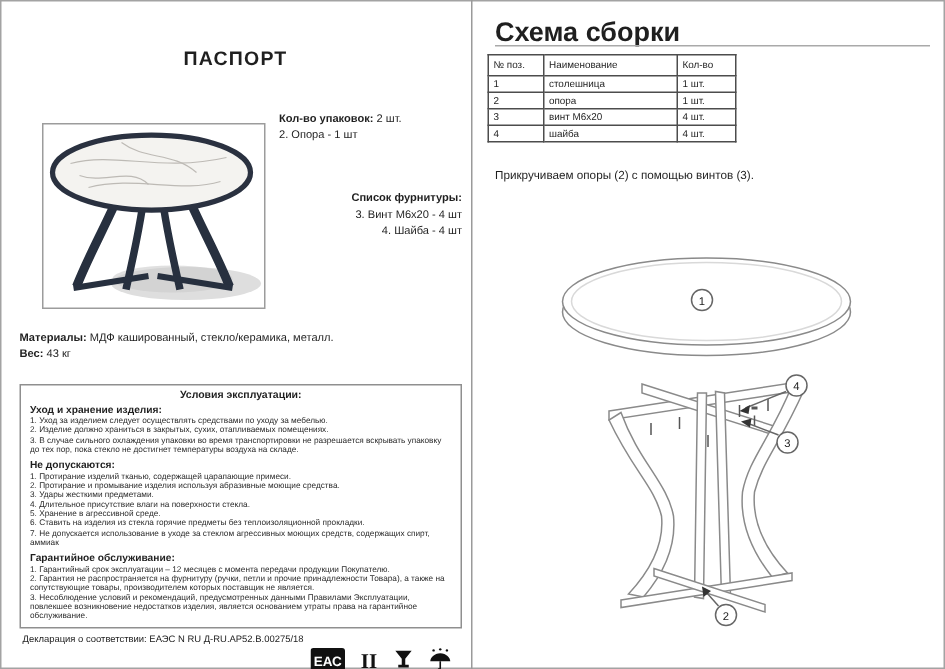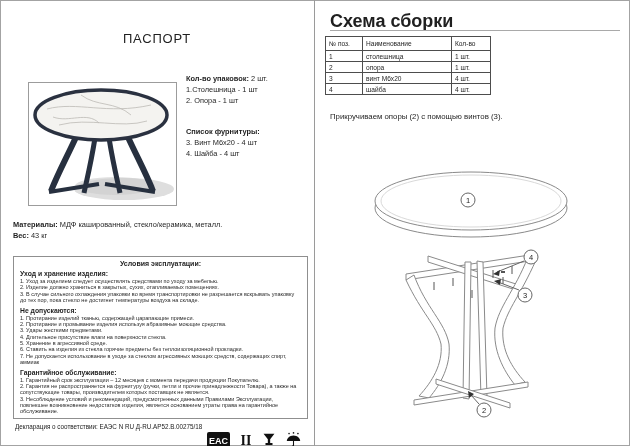--- a/index.html
+++ b/index.html
@@ -5,26 +5,26 @@
   html,body{margin:0;padding:0;}
   body{
     width:630px;height:446px;position:relative;background:#fff;
     font-family:"Liberation Sans", sans-serif;color:#1f1f1f;overflow:hidden;
   }
   .page-frame{position:absolute;inset:0;border:1px solid #a3a3a3;box-sizing:border-box;}
   .divider{position:absolute;left:314px;top:0;bottom:0;width:1px;background:#9a9a9a;}
 
   
   .left-title{position:absolute;top:31px;left:0;width:314px;text-align:center;
-    font-weight:normal;font-size:13px;letter-spacing:.8px;}
+    font-weight:bold;font-size:13px;letter-spacing:.8px;}
   .photo-box{position:absolute;left:28px;top:82px;width:147px;height:122px;
     border:1px solid #9c9c9c;background:#fff;}
   .info-block{position:absolute;left:186px;top:73px;width:122px;font-size:7.4px;line-height:1.5;}
   .info-block .lbl{font-weight:bold;}
-  .hardware-block{position:absolute;left:186px;top:126px;width:122px;font-size:7.4px;line-height:1.5;}
+  .hardware-block{position:absolute;left:186px;top:126px;width:122px;font-size:7.4px;line-height:1.5;text-align:right;}
   .hardware-block .lbl{font-weight:bold;}
   .chars-block{position:absolute;left:13px;top:219px;width:292px;font-size:7.4px;line-height:1.5;}
   .chars-block .lbl{font-weight:bold;}
   .chars-title{font-weight:bold;font-size:7.6px;}
 
   .cond-box{position:absolute;left:13px;top:256px;width:281px;border:1px solid #8f8f8f;
     padding:3px 6px;background:#fff;}
   .cond-title{text-align:center;font-weight:bold;font-size:7px;margin-bottom:2px;}
   .cond-sub{font-weight:bold;font-size:6.8px;margin:3px 0 1px;}
   .cond-items{font-size:5.5px;line-height:1.16;color:#2a2a2a;}
@@ -73,21 +73,20 @@
     </g>
   </svg>
 </div>
 
 <div class="info-block">
   <div>
     <span class="lbl">Кол-во упаковок:</span>
     <span>2 шт.</span>
   </div>
   <div>
-      <div>1.Столешница - 1 шт</div>
       <div>2. Опора - 1 шт</div>
     </div>
 </div>
 
 <div class="hardware-block">
   <div class="lbl">Список фурнитуры:</div>
   <div>
       <div>3. Винт М6х20 - 4 шт</div>
       <div>4. Шайба - 4 шт</div>
     </div>

